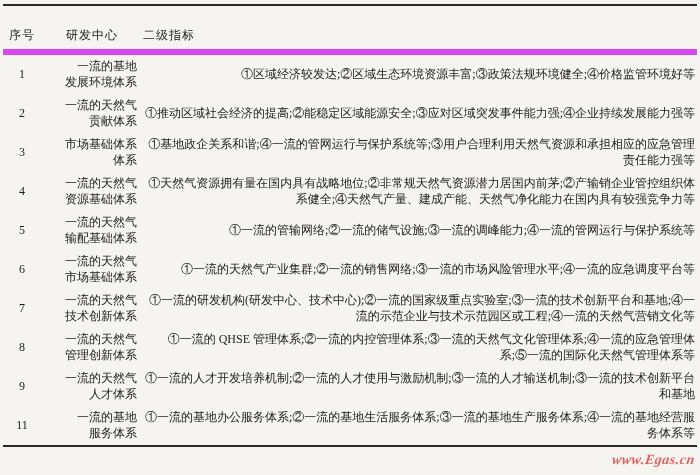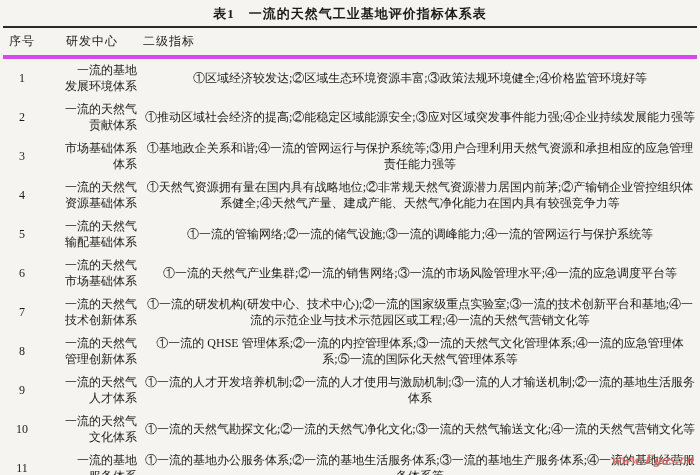--- a/index.html
+++ b/index.html
@@ -34,22 +34,22 @@
     border-top: 2px solid #2b2a28;
     border-bottom: 2px solid #2b2a28;
     font-size: 12px;
   }
   table.index-table col.c-no   { width: 38px; }
   table.index-table col.c-l1   { width: 102px; }
   table.index-table col.c-l2   { width: auto; }
   thead th {
     font-weight: normal;
     font-size: 12px;
-    padding: 6px 0 6px 0;
-    border-bottom: 4px solid #d946ef;
+    padding: 22px 0 6px 0;
+    border-bottom: 6px solid #d946ef;
     line-height: 15px;
     letter-spacing: 1px;
   }
   thead th.h-no { text-align: center; }
   thead th.h-l1 { text-align: center; }
   thead th.h-l2 { text-align: left; }
   tbody td {
     vertical-align: middle;
     padding: 4px 0;
     line-height: 15.5px;
@@ -57,21 +57,21 @@
   td.cell-no {
     text-align: center;
     font-family: "Liberation Serif", "DejaVu Serif", serif;
   }
   td.cell-l1 {
     white-space: pre-line;
     text-align: right;
     padding-right: 6px;
   }
   td.cell-l2 {
-    text-align: center;
+    text-align: right;
     padding-left: 2px;
     padding-right: 2px;
   }
   .watermark {
     position: absolute;
     right: 5px;
     bottom: 7px;
     color: #e06260;
     font-style: italic;
     font-weight: bold;
@@ -79,21 +79,20 @@
     font-family: "Liberation Serif", "DejaVu Serif", serif;
     transform: skewX(-8deg);
     letter-spacing: 0.5px;
   }
 </style>
 </head>
 <body>
 
 <div class="page">
 
-  <div class="doc-title">表1　一流的天然气工业基地评价指标体系表</div>
 
   <table class="index-table">
     <colgroup>
       <col class="c-no">
         <col class="c-l1">
         <col class="c-l2">
     </colgroup>
     <thead>
       <tr>
         <th class="h-no">序号</th>
@@ -147,27 +146,21 @@
       <tr>
         <td class="cell-no">8</td>
         <td class="cell-l1">一流的天然气
 管理创新体系</td>
         <td class="cell-l2">①一流的 QHSE 管理体系;②一流的内控管理体系;③一流的天然气文化管理体系;④一流的应急管理体系;⑤一流的国际化天然气管理体系等</td>
       </tr>
       <tr>
         <td class="cell-no">9</td>
         <td class="cell-l1">一流的天然气
 人才体系</td>
-        <td class="cell-l2">①一流的人才开发培养机制;②一流的人才使用与激励机制;③一流的人才输送机制;②一流的基地生活服务体系</td>
-      </tr>
-      <tr>
-        <td class="cell-no">10</td>
-        <td class="cell-l1">一流的天然气
-文化体系</td>
-        <td class="cell-l2">①一流的天然气勘探文化;②一流的天然气净化文化;③一流的天然气输送文化;④一流的天然气营销文化等</td>
+        <td class="cell-l2">①一流的人才开发培养机制;②一流的人才使用与激励机制;③一流的人才输送机制;③一流的技术创新平台和基地</td>
       </tr>
       <tr>
         <td class="cell-no">11</td>
         <td class="cell-l1">一流的基地
 服务体系</td>
         <td class="cell-l2">①一流的基地办公服务体系;②一流的基地生活服务体系;③一流的基地生产服务体系;④一流的基地经营服务体系等</td>
       </tr>
     </tbody>
   </table>
 

